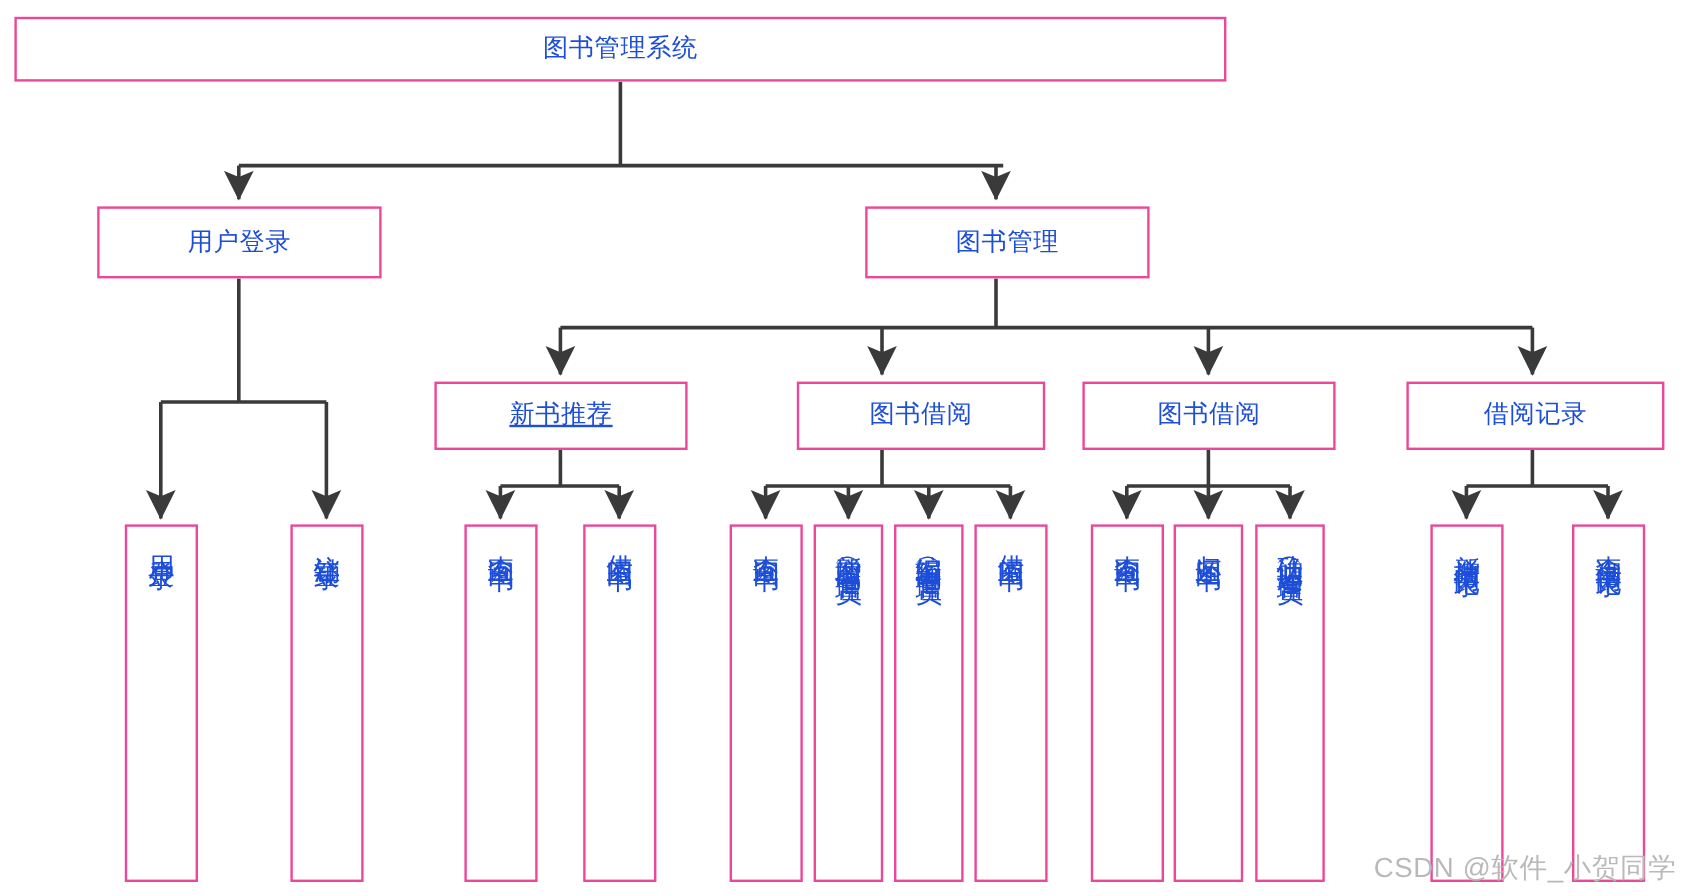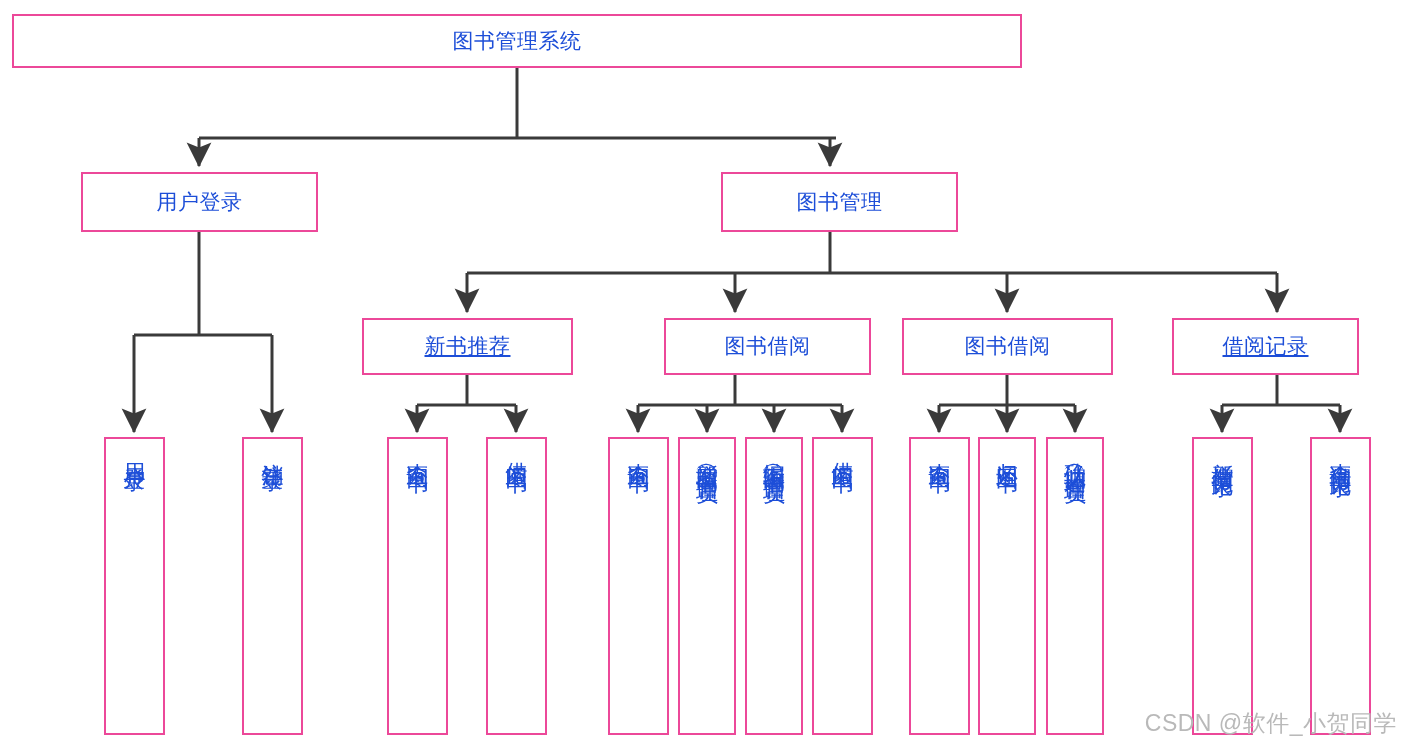--- a/index.html
+++ b/index.html
@@ -137,21 +137,21 @@
 
   <div class="node horizontal" style="left:362px; top:318px; width:211px; height:57px;text-decoration:underline;">
     <span class="label">新书推荐</span>
   </div>
   <div class="node horizontal" style="left:664px; top:318px; width:207px; height:57px;">
     <span class="label">图书借阅</span>
   </div>
   <div class="node horizontal" style="left:902px; top:318px; width:211px; height:57px;">
     <span class="label">图书借阅</span>
   </div>
-  <div class="node horizontal" style="left:1172px; top:318px; width:187px; height:57px;text-decoration:underline;">
+  <div class="node horizontal" style="left:1172px; top:318px; width:215px; height:57px;">
     <span class="label">借阅记录</span>
   </div>
 
   <div class="node vertical" style="left:104px; top:437px; width:61px; height:298px;">
     <span class="label">用户登录</span>
   </div>
   <div class="node vertical" style="left:242px; top:437px; width:61px; height:298px;">
     <span class="label">注销登录</span>
   </div>
 

